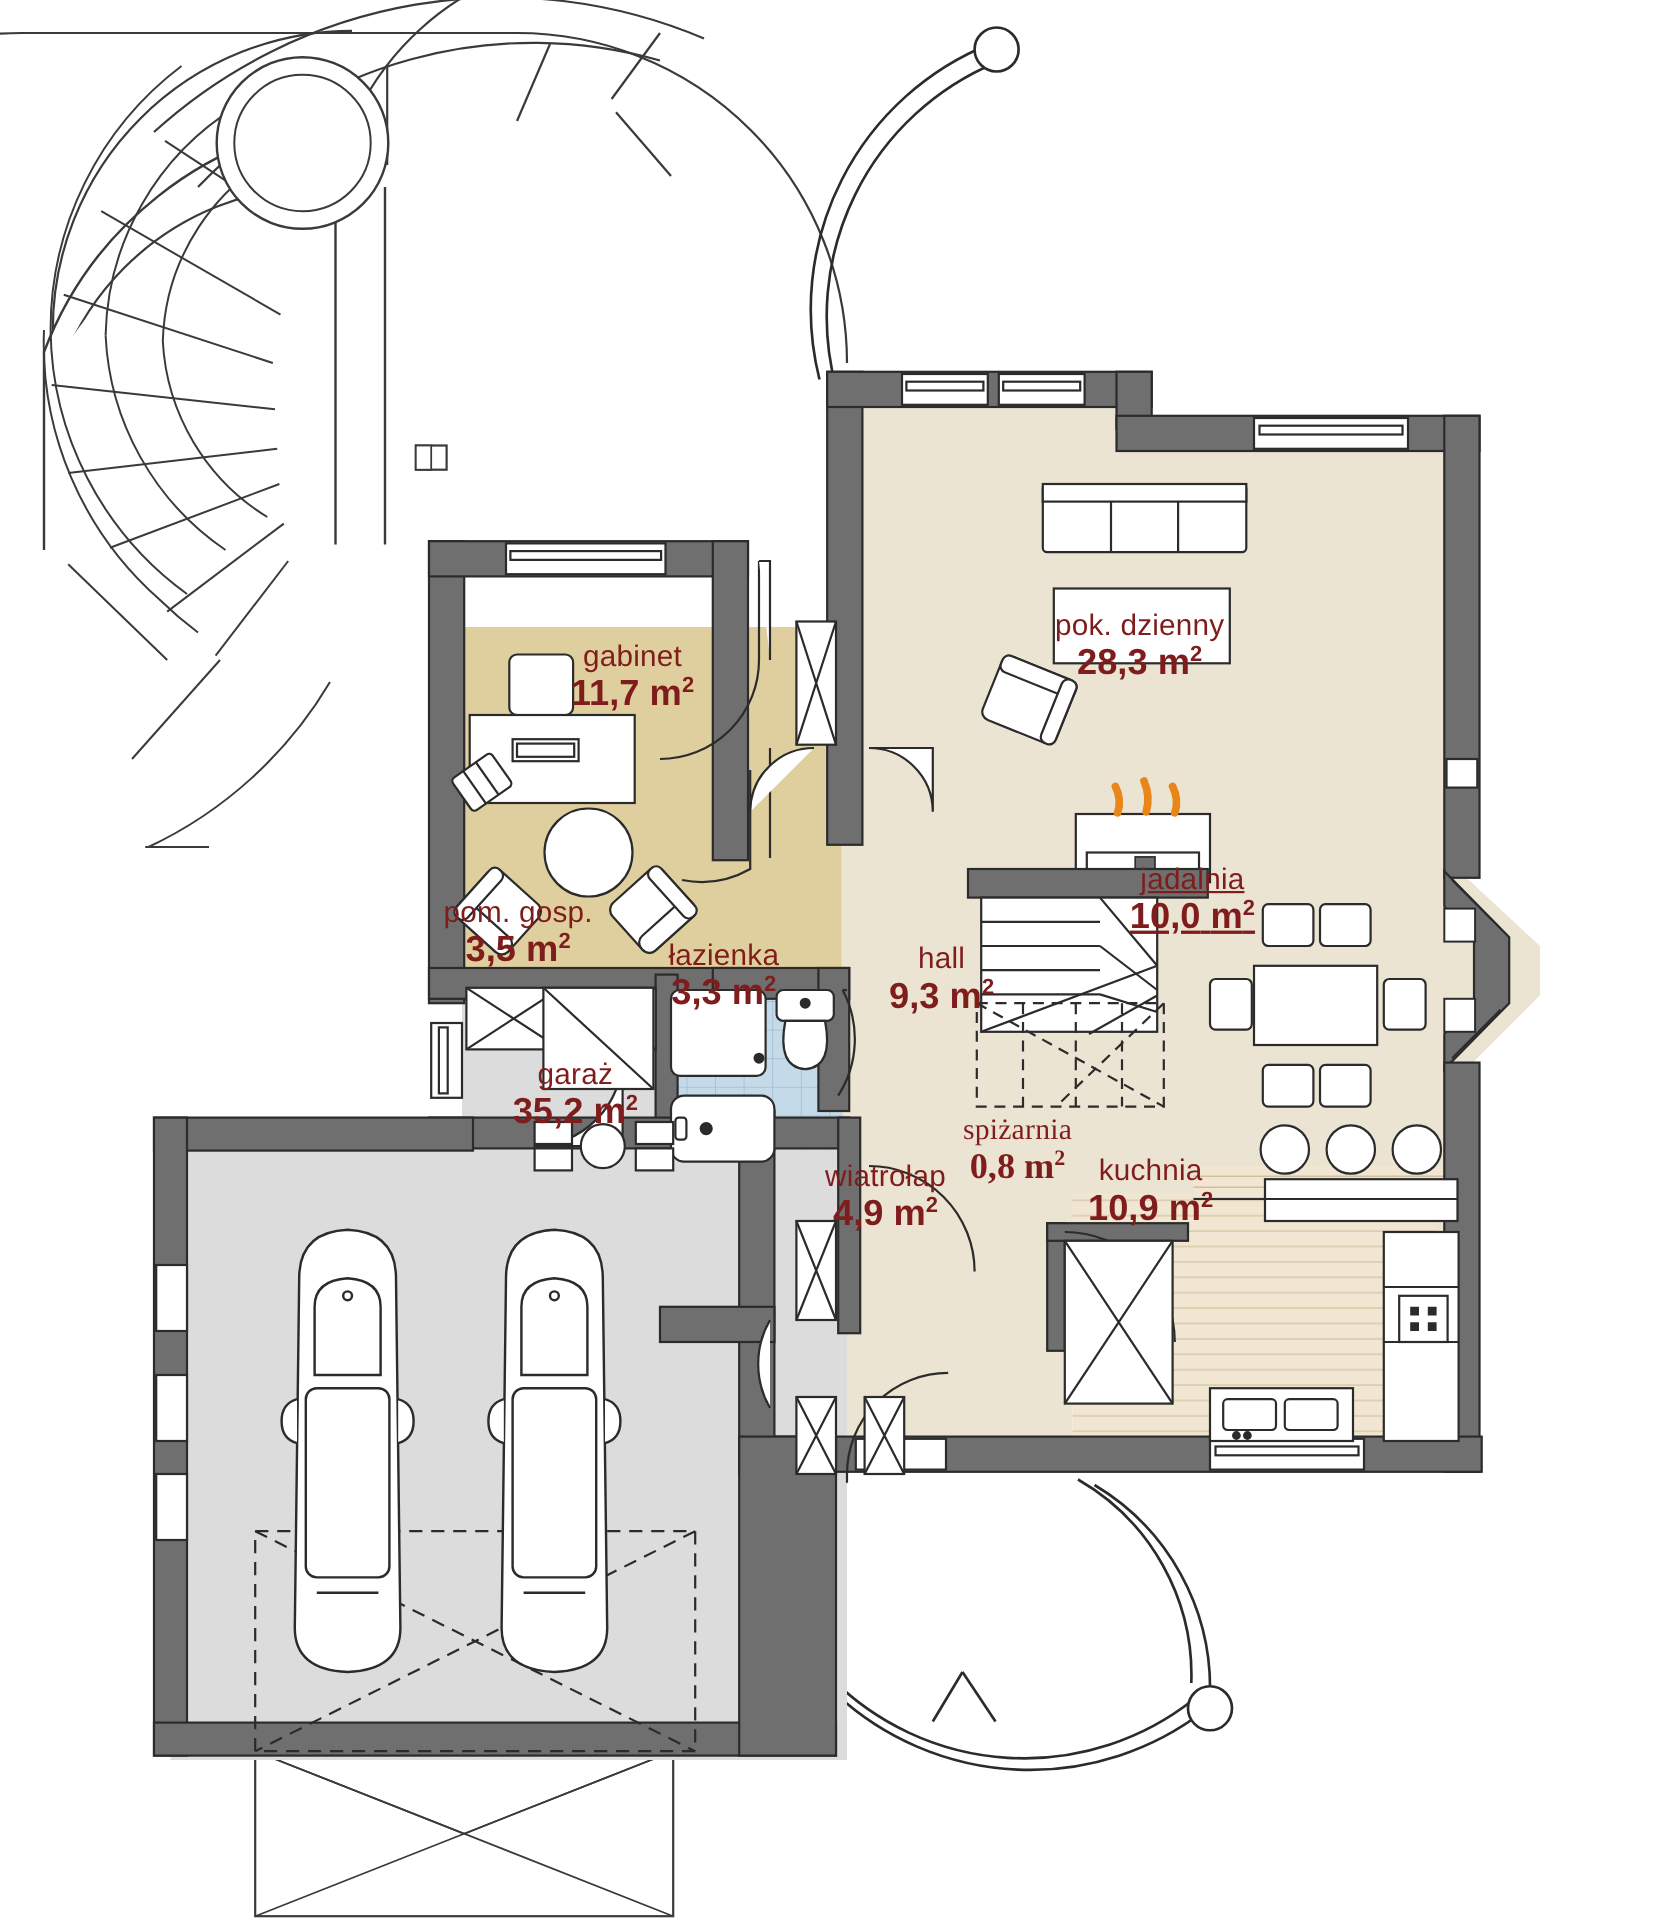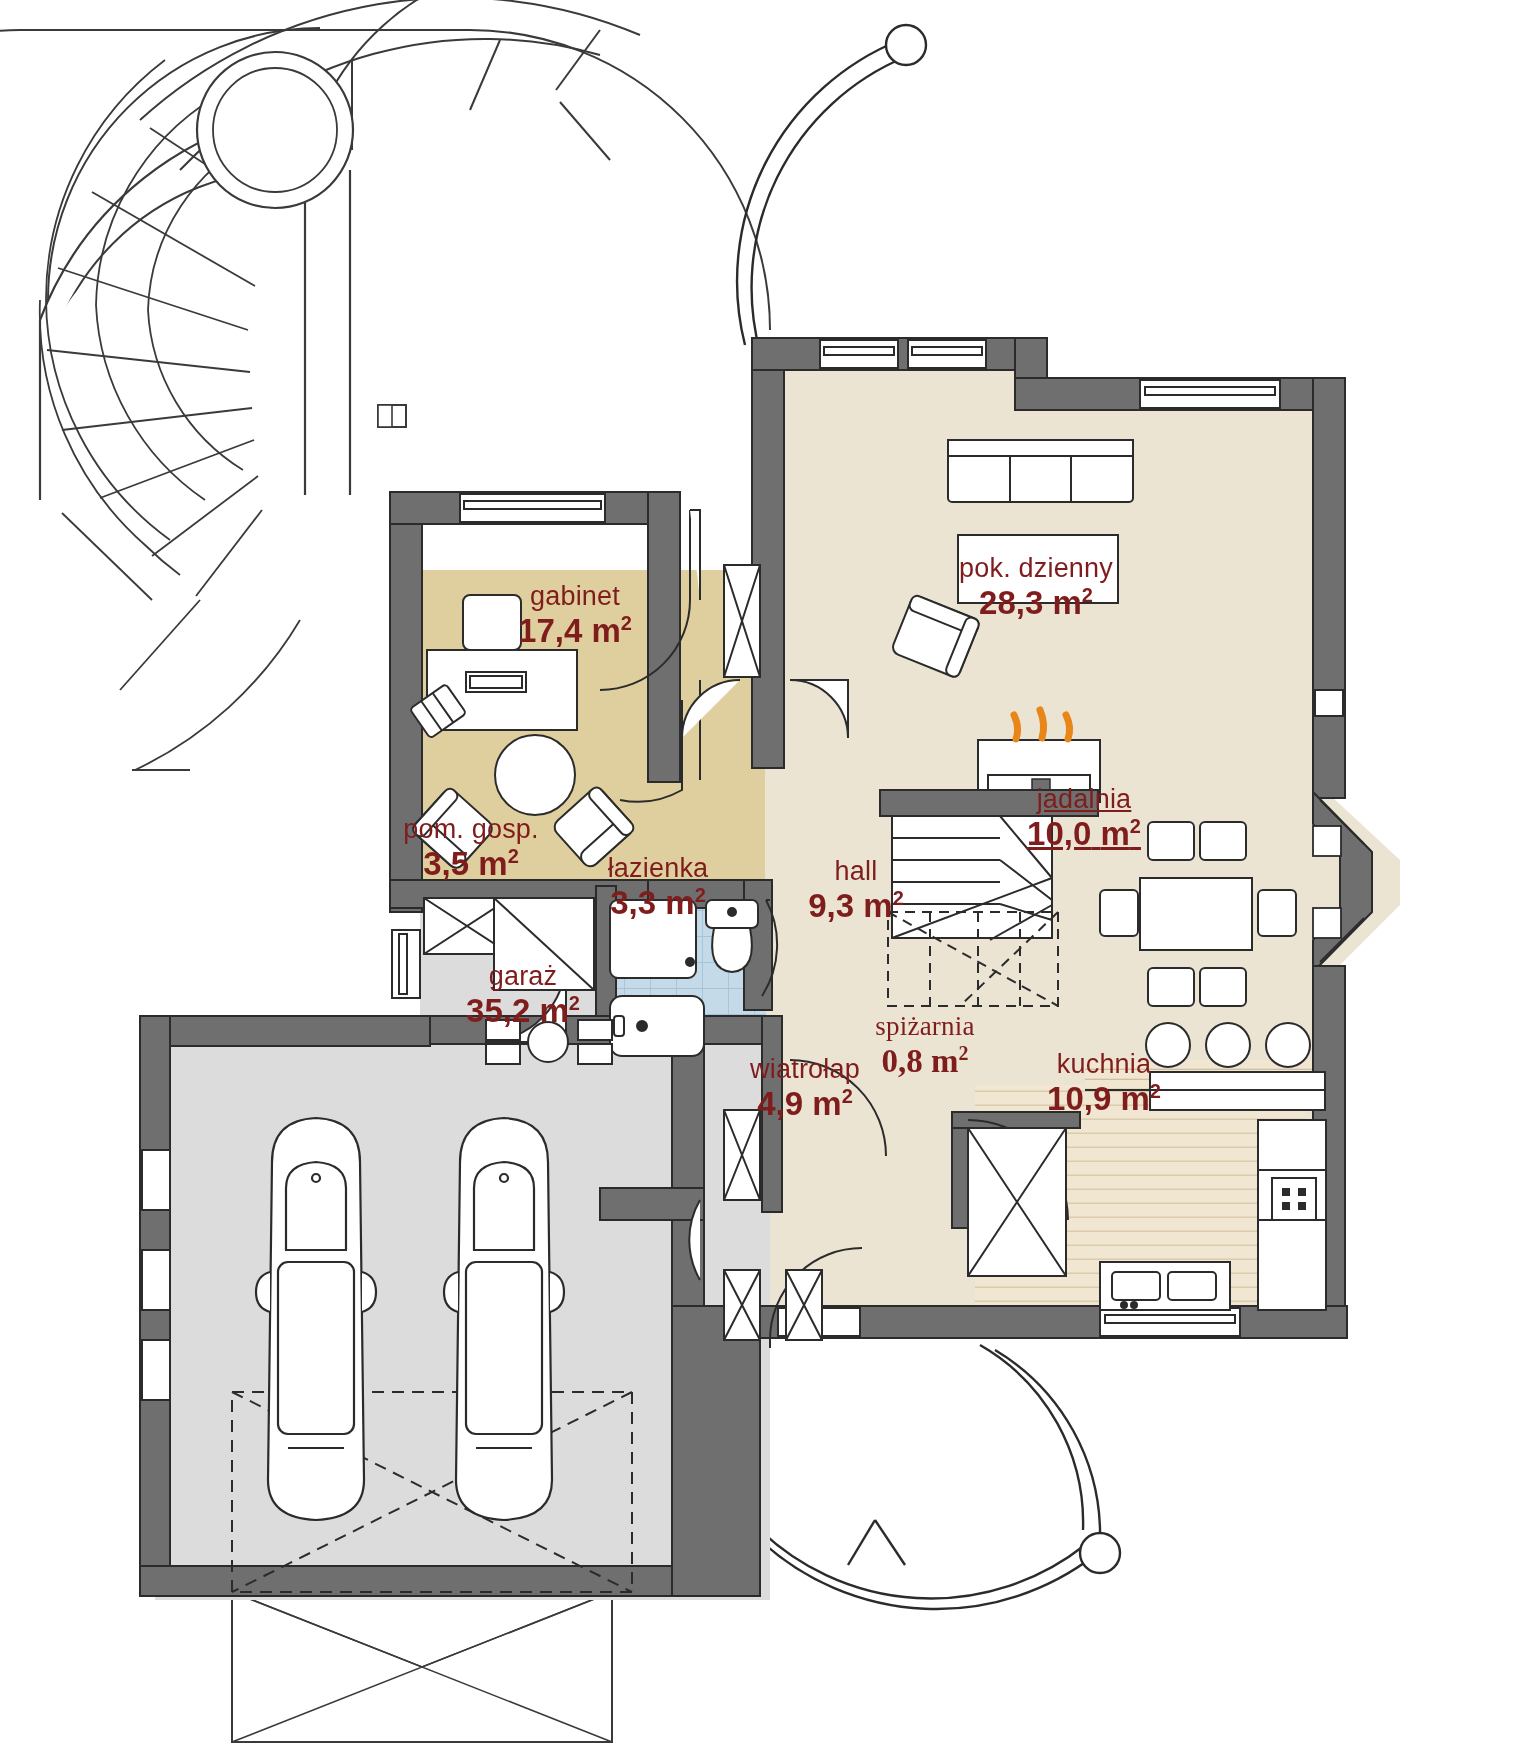--- a/index.html
+++ b/index.html
@@ -407,21 +407,21 @@
     <path d="M550 1272 q14 4 14 20 q0 16 -14 20"></path>
     <circle cx="504" cy="1178" r="4"></circle>
     <path d="M476 1448 L532 1448"></path>
   </g>
 
   <g fill="none" stroke="#2b2b2b" stroke-width="2"></g>
 </svg>
 
 <div class="lbl" style="left:475px;top:583px;width:200px;">
   <span class="nm">gabinet</span>
-  <span class="ar"><span>17,4</span> <span>m</span><sup>2</sup></span>
+  <span class="ar"><span>11,7</span> <span>m</span><sup>2</sup></span>
 </div>
 
 <div class="lbl" style="left:936px;top:555px;width:200px;">
   <span class="nm">pok. dzienny</span>
   <span class="ar"><span>28,3</span> <span>m</span><sup>2</sup></span>
 </div>
 
 <div class="lbl" style="left:1004px;top:786px;width:160px;text-decoration:underline;">
   <span class="nm">jadalnia</span>
   <span class="ar"><span>10,0</span> <span>m</span><sup>2</sup></span>
@@ -450,16 +450,16 @@
 <div class="lbl" style="left:715px;top:1056px;width:180px;">
   <span class="nm">wiatrołap</span>
   <span class="ar"><span>4,9</span> <span>m</span><sup>2</sup></span>
 </div>
 
 <div class="lbl" style="left:845px;top:1013px;width:160px;font-family:Liberation Serif, serif;">
   <span class="nm">spiżarnia</span>
   <span class="ar"><span>0,8</span> <span>m</span><sup>2</sup></span>
 </div>
 
-<div class="lbl" style="left:1024px;top:1051px;width:160px;">
+<div class="lbl" style="left:966px;top:1051px;width:160px;">
   <span class="nm">kuchnia</span>
   <span class="ar"><span>10,9</span> <span>m</span><sup>2</sup></span>
 </div>
 
 </body></html>

